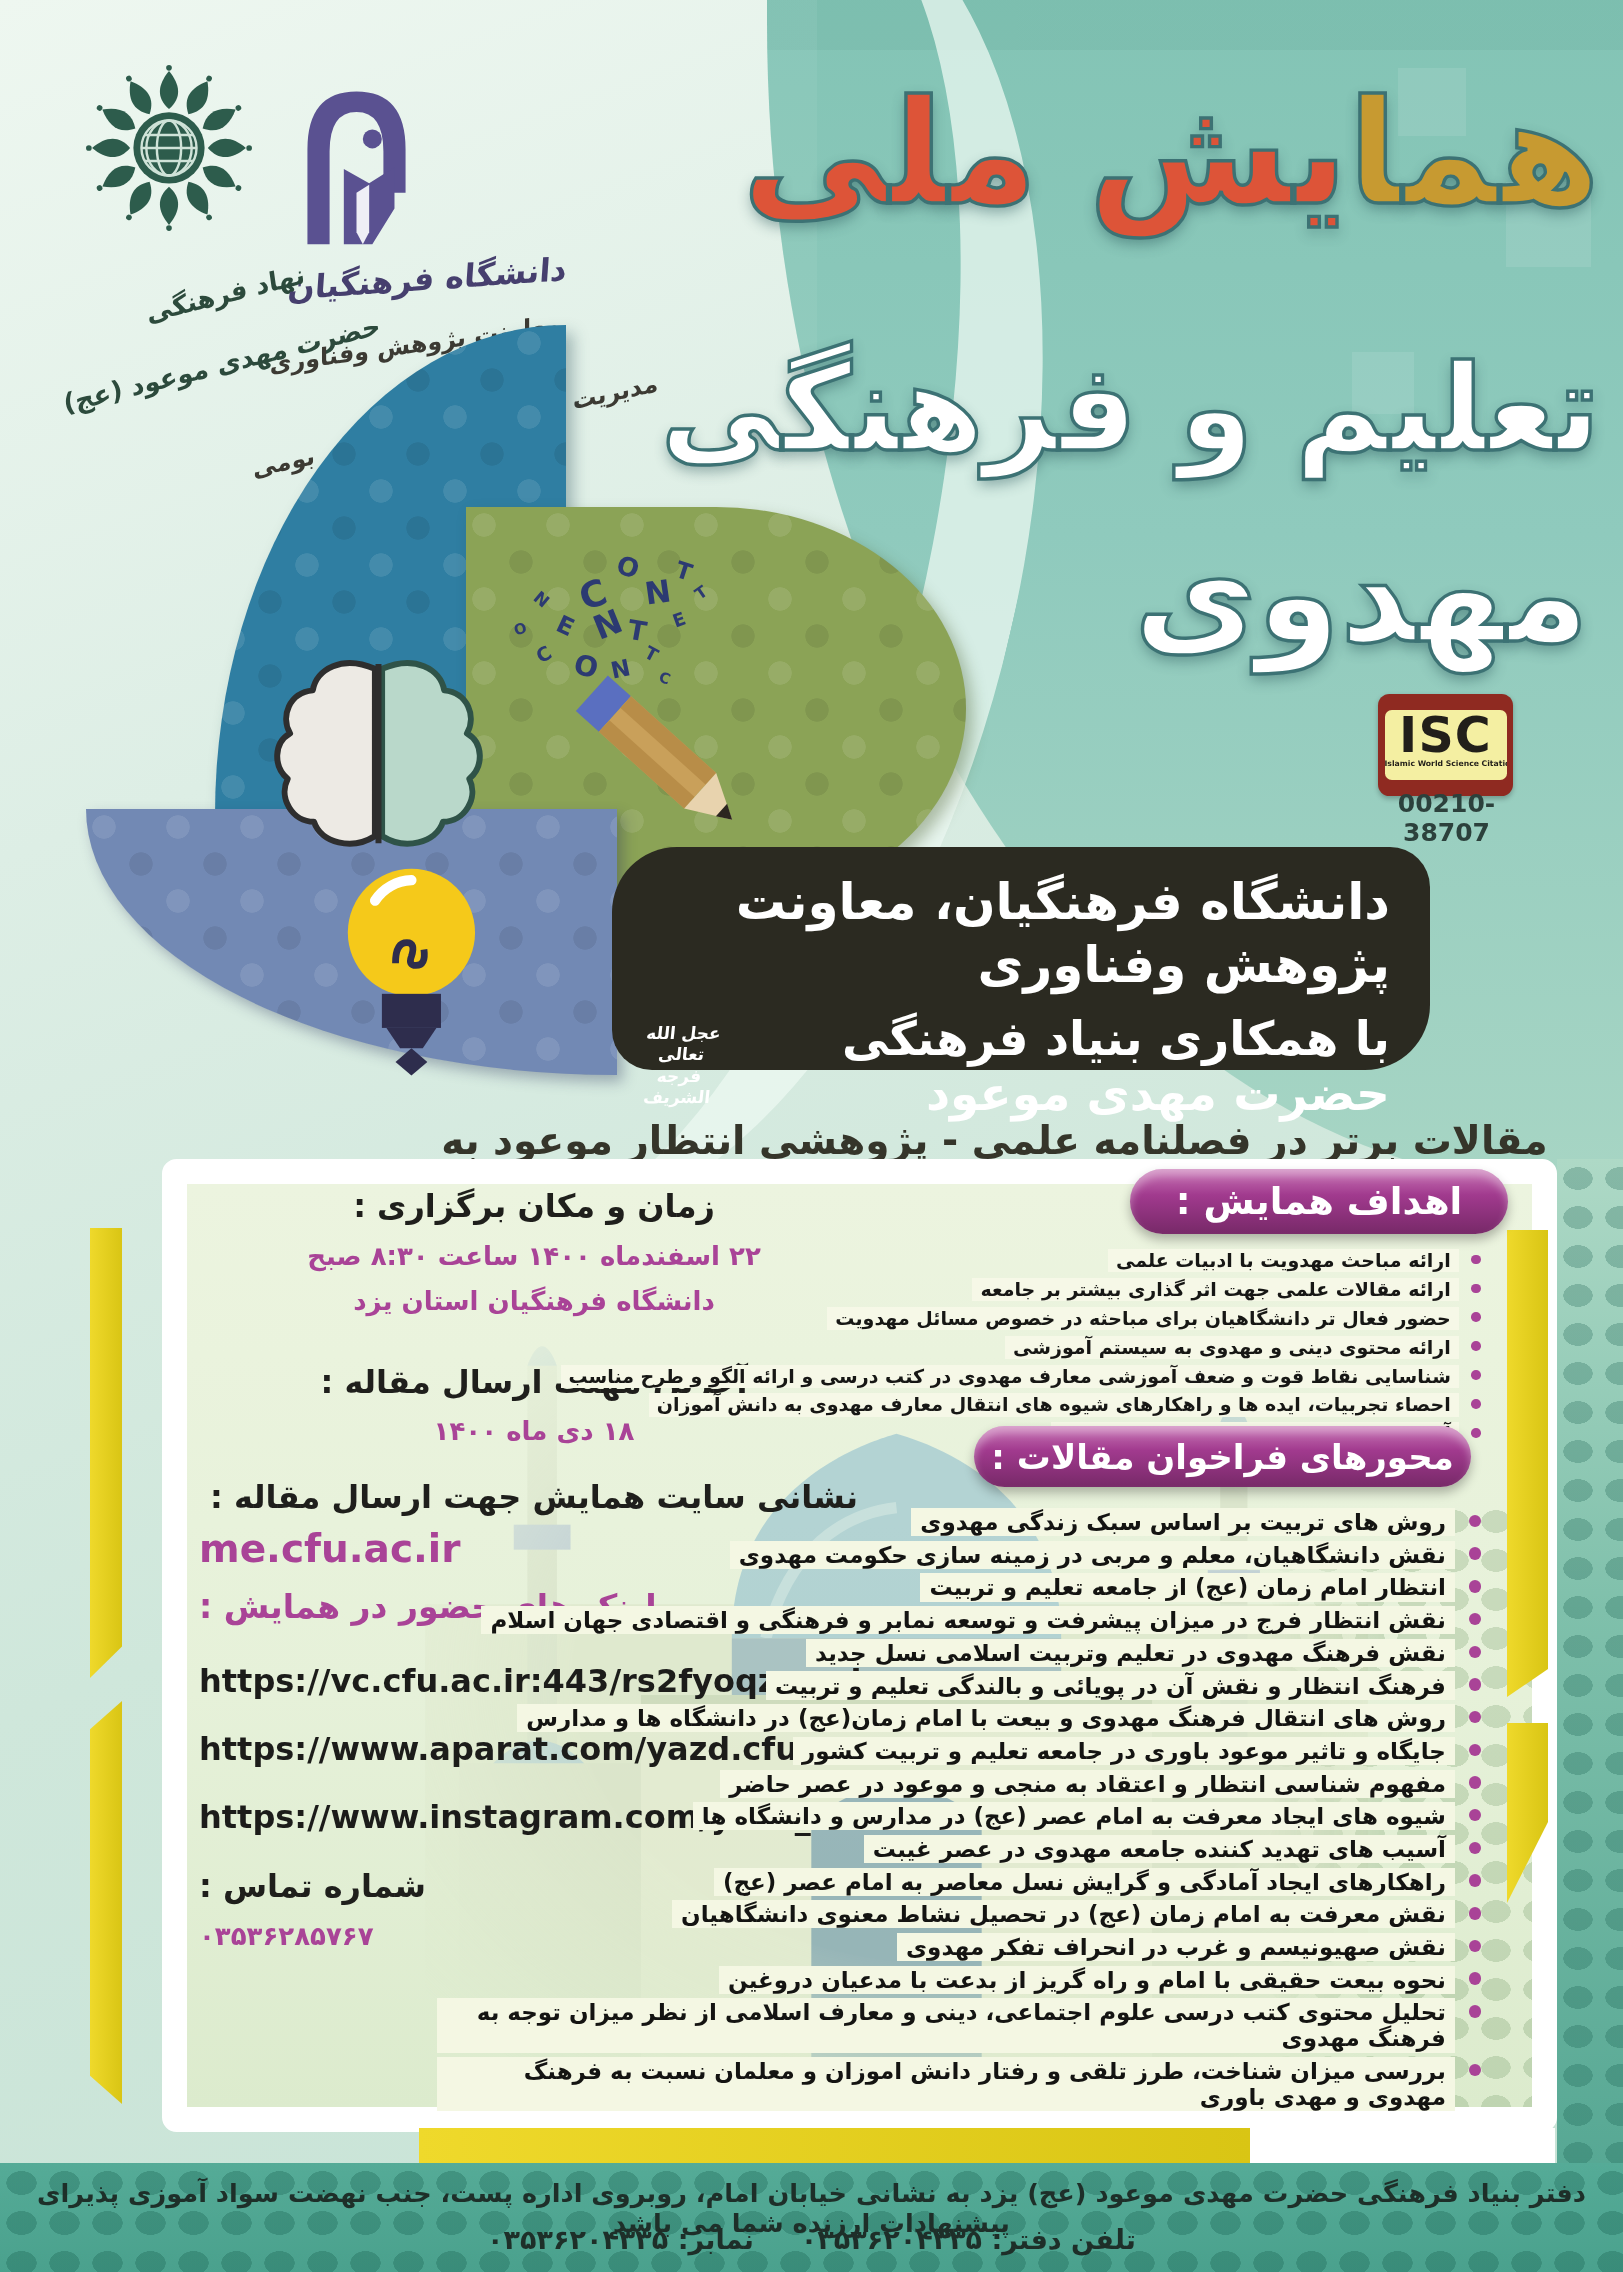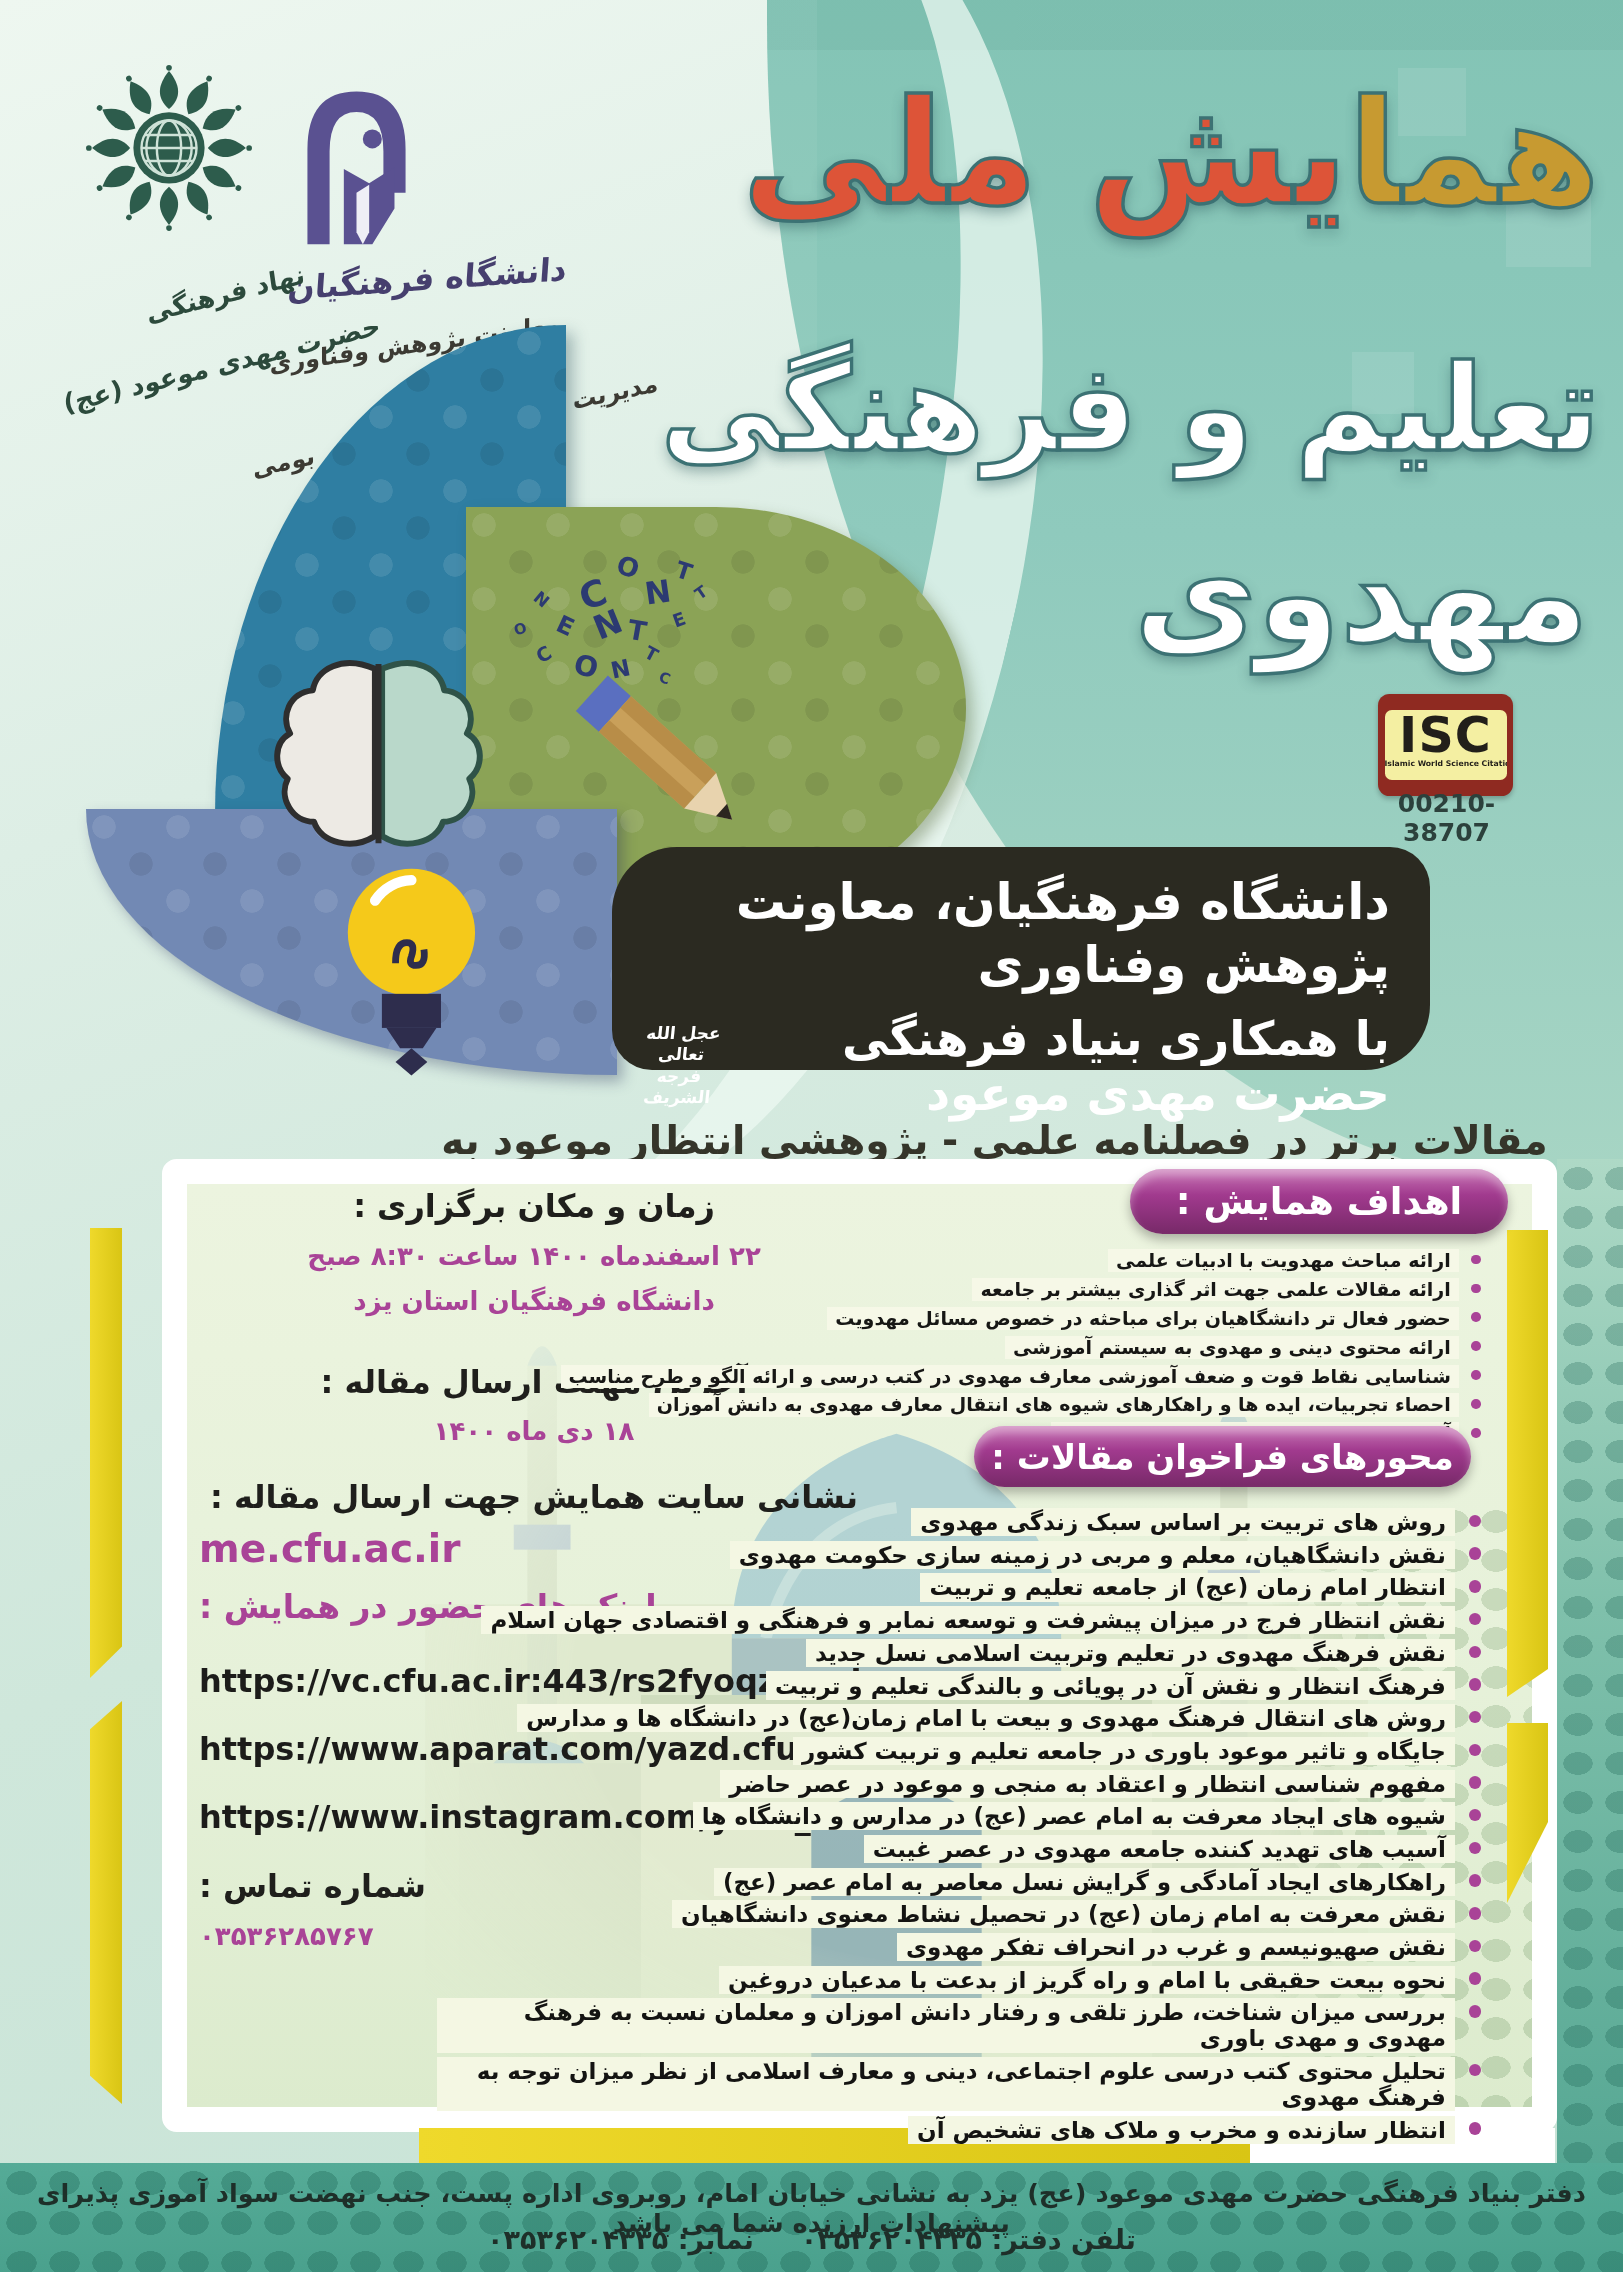--- a/index.html
+++ b/index.html
@@ -405,29 +405,25 @@
       <div class="topic-row">
         <span class="dot topic-dot"></span>
         <span class="topic-text">نقش صهیونیسم و غرب در انحراف تفکر مهدوی</span>
       </div>
       <div class="topic-row">
         <span class="dot topic-dot"></span>
         <span class="topic-text">نحوه بیعت حقیقی با امام و راه گریز از بدعت با مدعیان دروغین</span>
       </div>
       <div class="topic-row">
         <span class="dot topic-dot"></span>
+        <span class="topic-text">تحلیل محتوی کتب درسی علوم اجتماعی، دینی و معارف اسلامی از نظر میزان توجه به فرهنگ مهدوی</span>
+      </div>
+      <div class="topic-row">
+        <span class="dot topic-dot"></span>
         <span class="topic-text">بررسی میزان شناخت، طرز تلقی و رفتار دانش اموزان و معلمان نسبت به فرهنگ مهدوی و مهدی باوری</span>
-      </div>
-      <div class="topic-row">
-        <span class="dot topic-dot"></span>
-        <span class="topic-text">تحلیل محتوی کتب درسی علوم اجتماعی، دینی و معارف اسلامی از نظر میزان توجه به فرهنگ مهدوی</span>
-      </div>
-      <div class="topic-row">
-        <span class="dot topic-dot"></span>
-        <span class="topic-text">انتظار سازنده و مخرب و ملاک های تشخیص آن</span>
       </div>
     </div>
 
   <div class="abs footer">
     <div class="footer-line1">دفتر بنیاد فرهنگی حضرت مهدی موعود (عج) یزد به نشانی خیابان امام، روبروی اداره پست، جنب نهضت سواد آموزی پذیرای پیشنهادات ارزنده شما می باشد</div>
     <div class="footer-line2">
       <span>تلفن دفتر:</span>
       <span>۰۳۵۳۶۲۰۴۳۳۵</span>
       &nbsp;&nbsp;&nbsp;
       <span>نمابر:</span>

